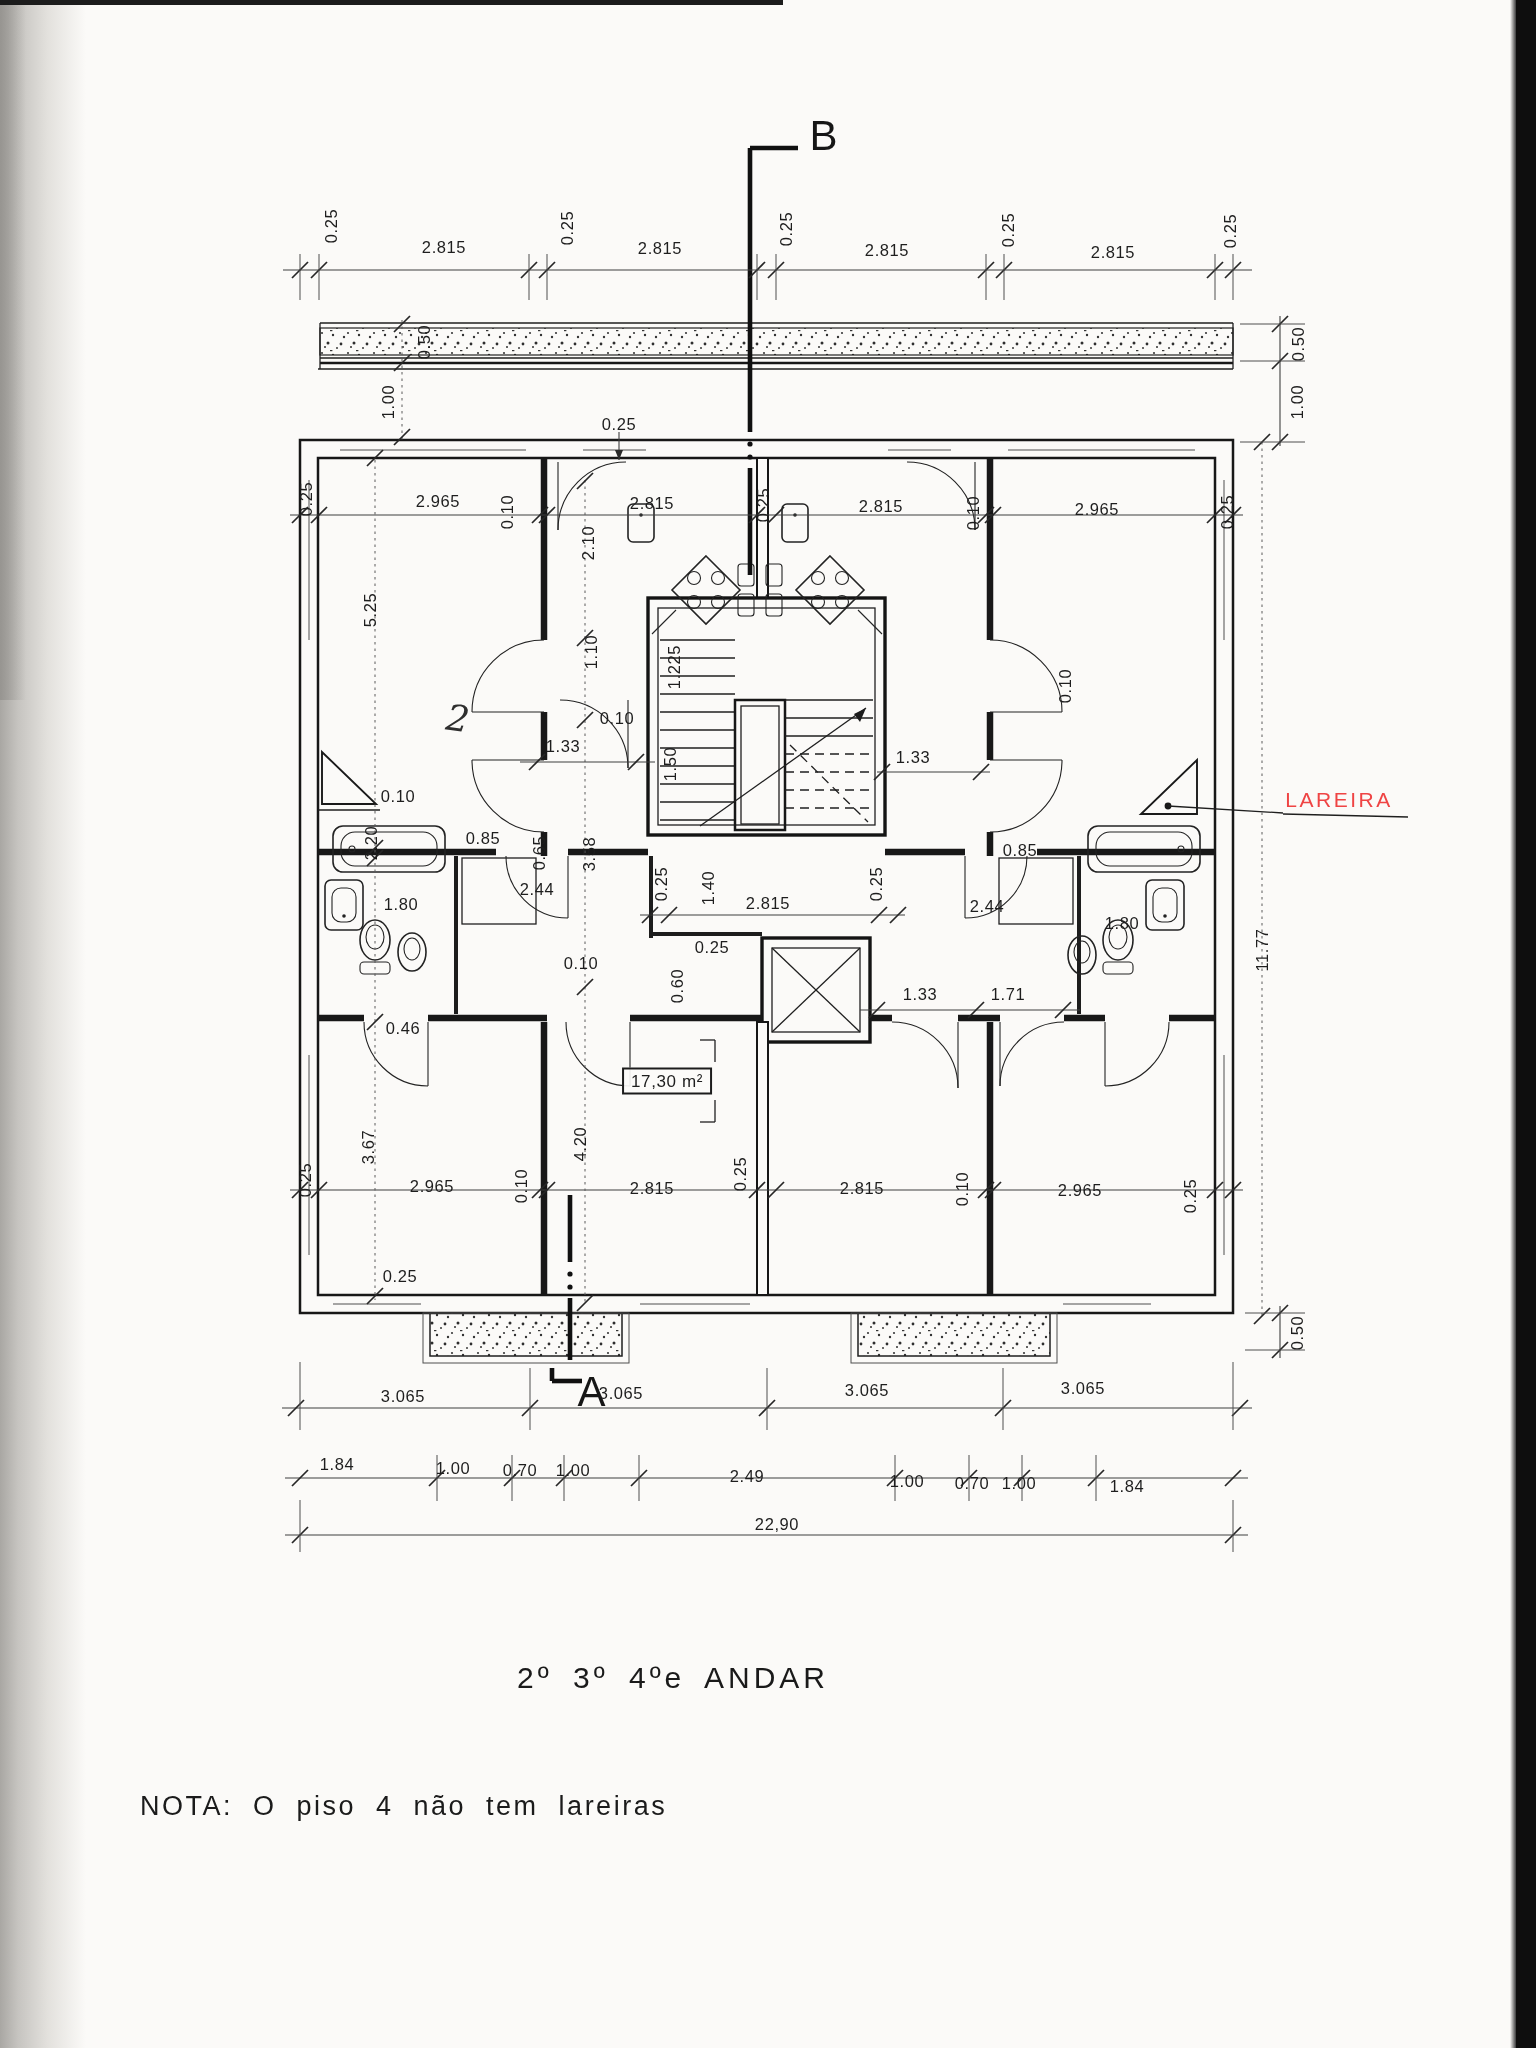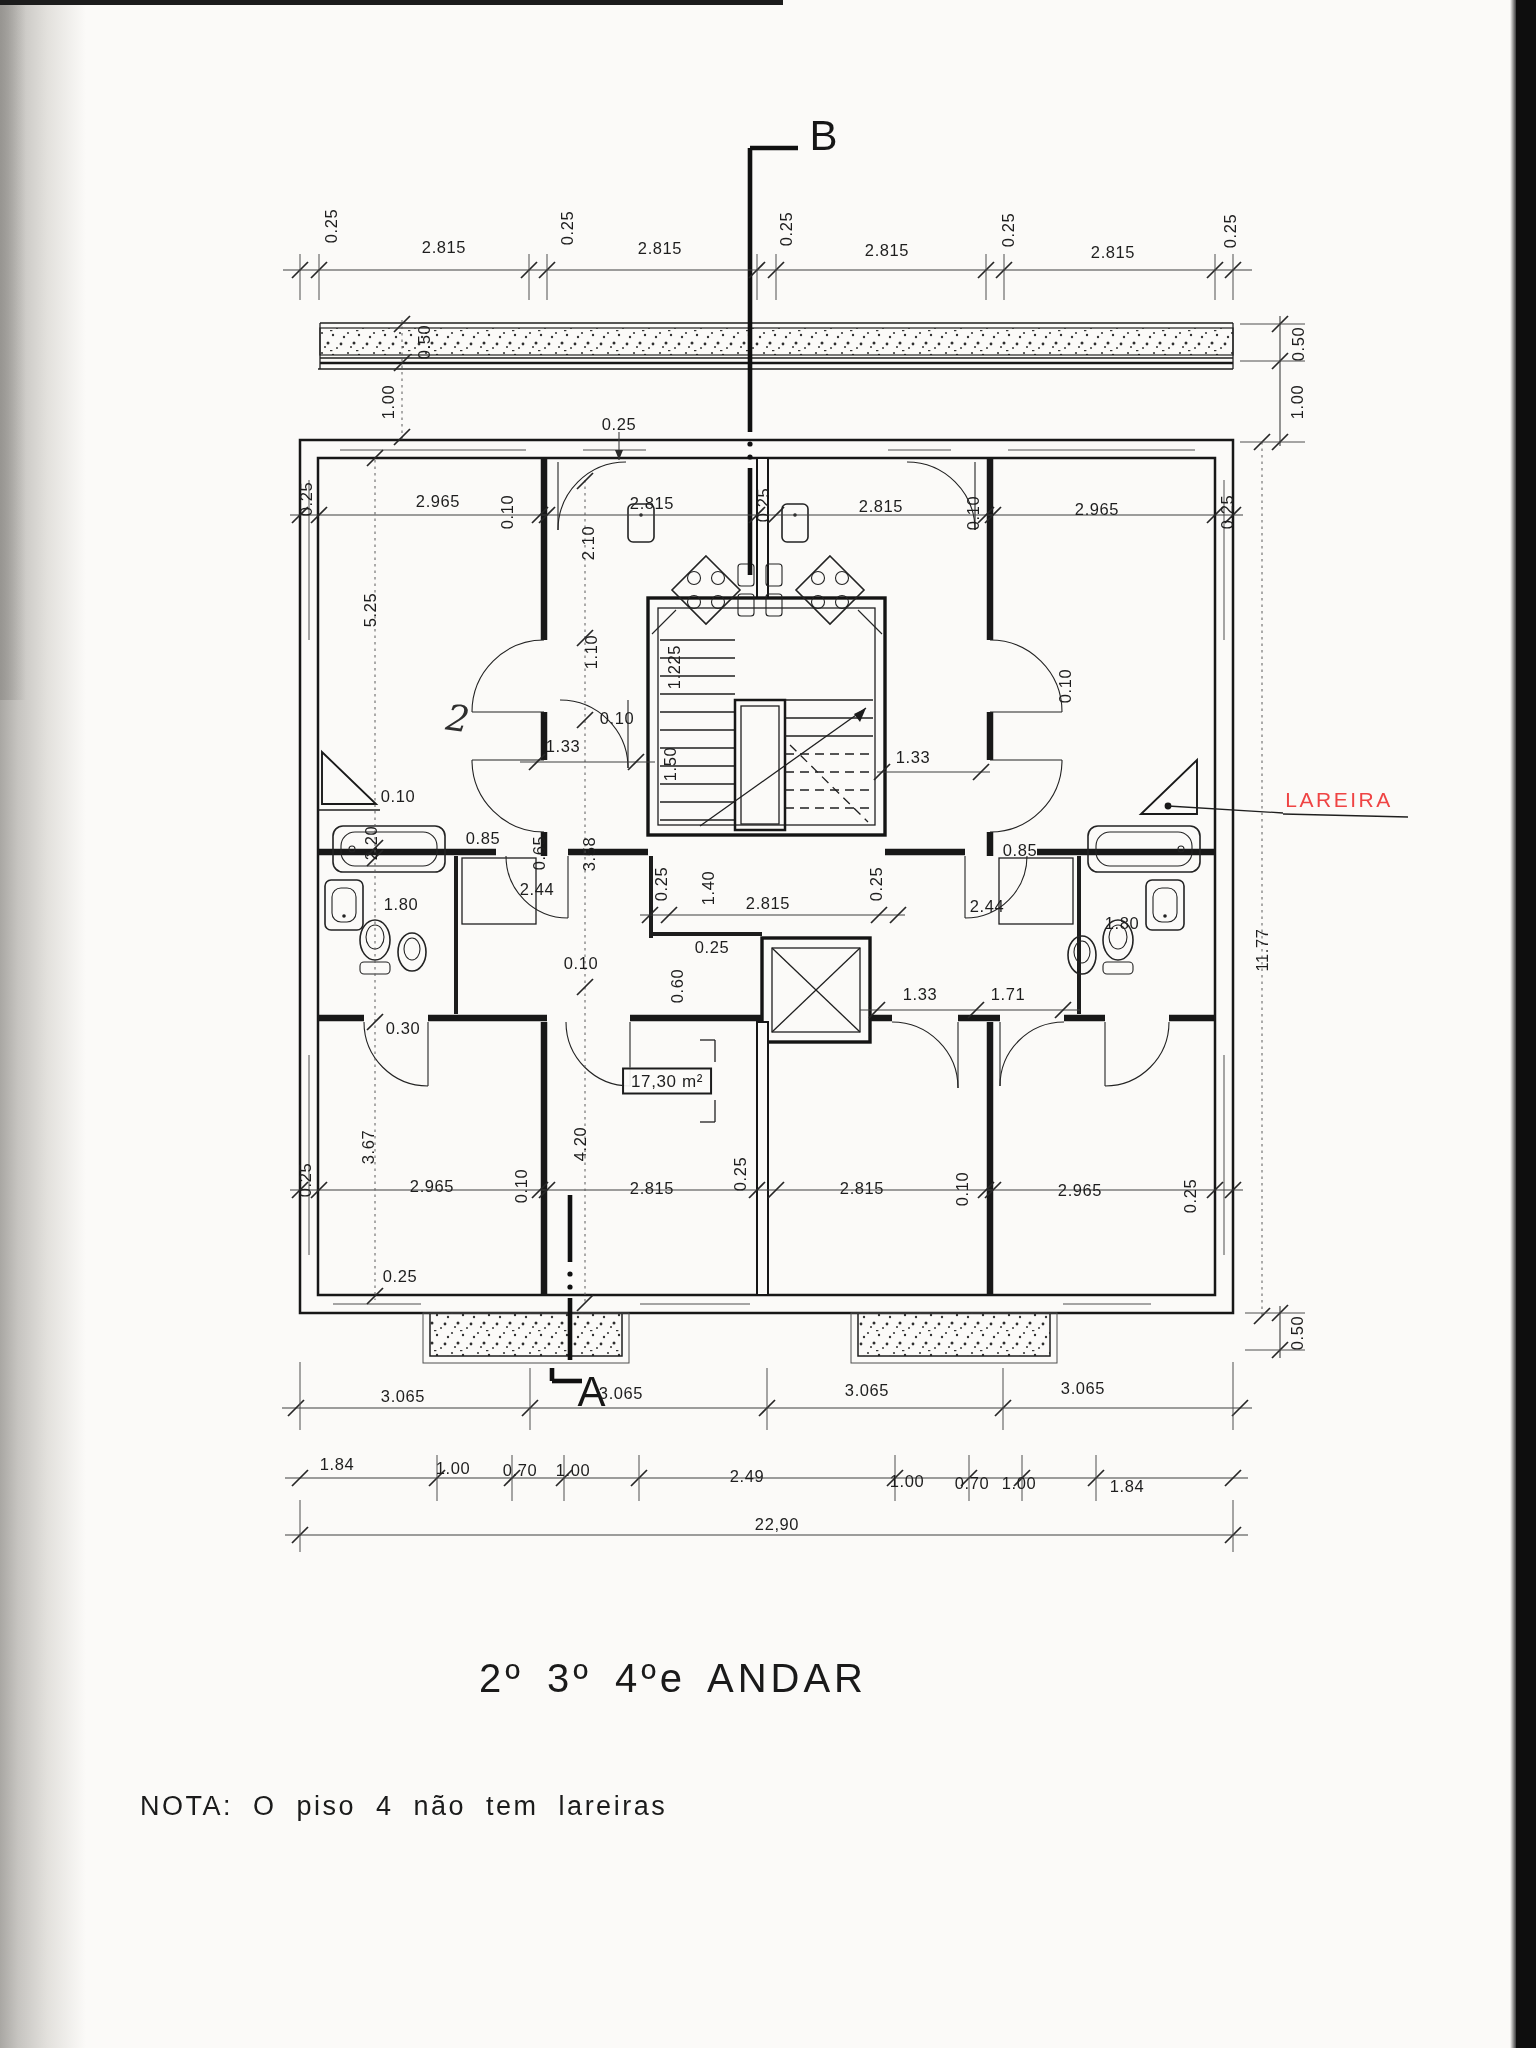--- a/index.html
+++ b/index.html
@@ -18,21 +18,21 @@
   #right-black-soft{position:absolute;right:20px;top:0;width:6px;height:2048px;
     background:linear-gradient(90deg,rgba(14,14,14,0),#3a3a3a);}
   #plan-svg{position:absolute;left:0;top:0;}
 
   
   .lbl{position:absolute;transform:translate(-50%,-50%);
     font-family:"Liberation Sans",sans-serif;font-size:16.5px;color:#1e1e1e;
     letter-spacing:0.6px;white-space:nowrap;line-height:1;}
   .lbl.r90{transform:translate(-50%,-50%) rotate(-90deg);}
   .lbl.sec{font-size:42px;font-weight:500;letter-spacing:1px;color:#161616;}
-  .lbl.title{font-size:40px;letter-spacing:4px;color:#1a1a1a;word-spacing:8px;}
+  .lbl.title{font-size:30px;letter-spacing:4px;color:#1a1a1a;word-spacing:8px;}
   .lbl.nota{transform:translate(0,-50%);font-size:27px;letter-spacing:2.5px;color:#1b1b1b;word-spacing:10px;}
   .lbl.lareira{font-size:21px;letter-spacing:2.5px;color:#ef4444;}
   .lbl.boxed{border:2px solid #1c1c1c;padding:3px 7px;background:rgba(252,251,249,.92);font-size:17px;}
   .lbl.hand{font-family:"DejaVu Serif",serif;font-style:italic;font-size:36px;color:#2e2e2e;
     transform:translate(-50%,-50%) rotate(8deg);}
 
   
   .w1{stroke:#1f1f1f;stroke-width:1.3;fill:none;}
   .w2{stroke:#171717;stroke-width:2.5;fill:none;}
   .w3{stroke:#141414;stroke-width:3.4;fill:none;}
@@ -467,21 +467,21 @@
       <span class="lbl" style="left: 563px; top: 746px;">1.33</span>
       <span class="lbl r90" style="left: 670px; top: 764px;">1.50</span>
       <span class="lbl" style="left: 913px; top: 757px;">1.33</span>
       <span class="lbl" style="left: 617px; top: 718px;">0.10</span>
       <span class="lbl" style="left: 483px; top: 838px;">0.85</span>
       <span class="lbl r90" style="left: 539px; top: 853px;">0.65</span>
       <span class="lbl" style="left: 537px; top: 889px;">2.44</span>
       <span class="lbl r90" style="left: 371px; top: 843px;">2.20</span>
       <span class="lbl" style="left: 401px; top: 904px;">1.80</span>
       <span class="lbl" style="left: 398px; top: 796px;">0.10</span>
-      <span class="lbl" style="left: 403px; top: 1028px;">0.30</span>
+      <span class="lbl" style="left: 403px; top: 1028px;">0.46</span>
       <span class="lbl" style="left: 1020px; top: 850px;">0.85</span>
       <span class="lbl r90" style="left: 1065px; top: 686px;">0.10</span>
       <span class="lbl" style="left: 987px; top: 906px;">2.44</span>
       <span class="lbl" style="left: 1122px; top: 923px;">1.80</span>
       <span class="lbl r90" style="left: 661px; top: 884px;">0.25</span>
       <span class="lbl r90" style="left: 708px; top: 888px;">1.40</span>
       <span class="lbl" style="left: 768px; top: 903px;">2.815</span>
       <span class="lbl r90" style="left: 876px; top: 884px;">0.25</span>
       <span class="lbl" style="left: 712px; top: 947px;">0.25</span>
       <span class="lbl r90" style="left: 589px; top: 854px;">3.58</span>

